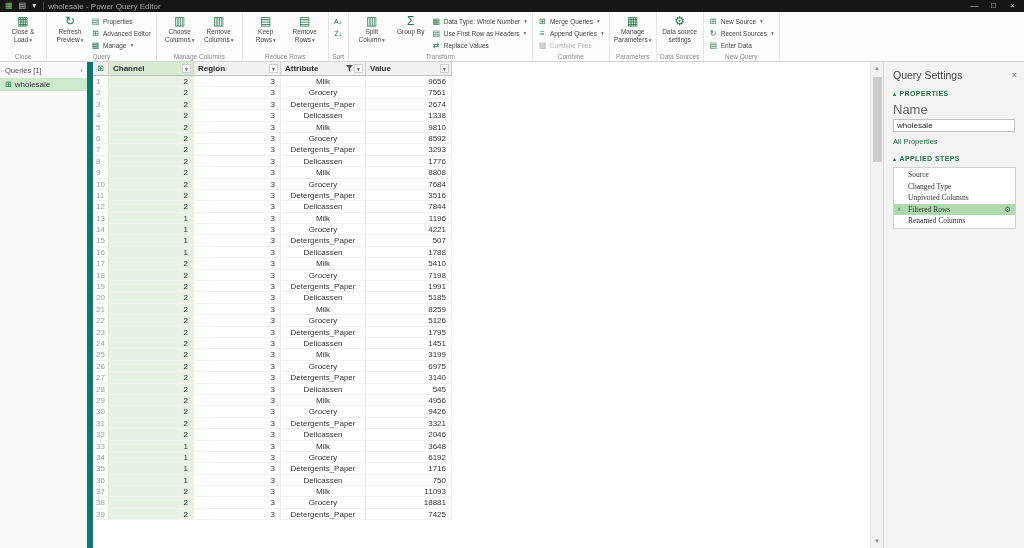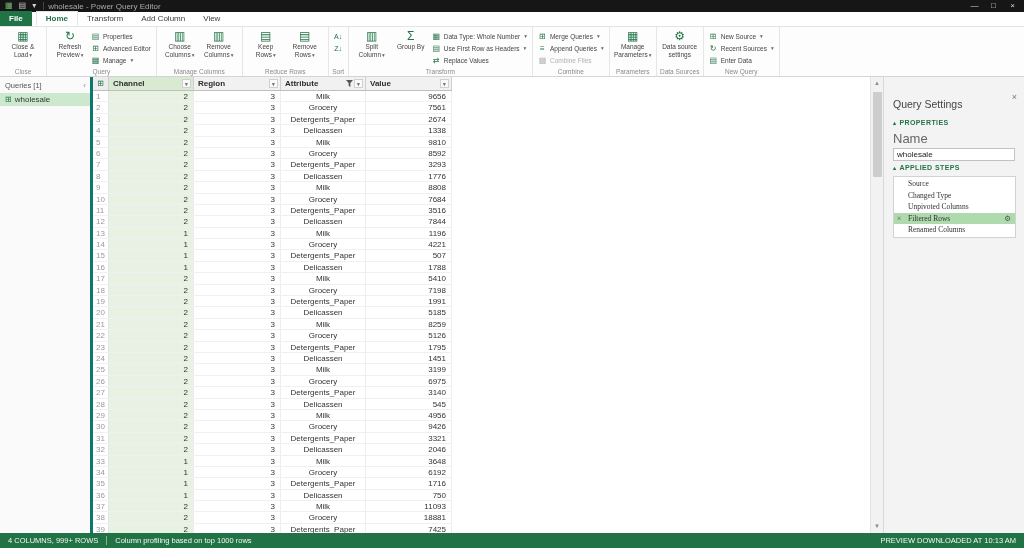--- a/index.html
+++ b/index.html
@@ -32,21 +32,21 @@
   .smallcol { display:flex; flex-direction:column; gap:0; padding-top:1px; }
   .smallbtn { display:flex; align-items:center; height:12px; font-size:6.5px; color:#444; gap:3px; white-space:nowrap; cursor:default; }
   .smallbtn .sic { font-size:8px; color:#217346; width:9px; text-align:center; }
   .smallbtn.disabled, .smallbtn.disabled .sic { color:#b0b0b0; }
   .sort .sic { color:#217346; font-size:7px; }
 
   
   .main { flex:1 1 auto; display:flex; min-height:0; }
 
   
-  .qpanel { width:93px; flex:0 0 auto; background:#fafafa; border-right:3px solid #0f766e; font-size:8px; }
+  .qpanel { width:93px; flex:0 0 auto; background:#fafafa; border-right:6px solid #0f766e; font-size:8px; }
   .qpanel-head { display:flex; align-items:center; justify-content:space-between; padding:4px 4px 3px 5px; color:#555; font-size:7.5px; }
   .qpanel-head .chev { color:#888; font-size:8px; }
   .qitem { display:flex; align-items:center; gap:3px; height:13px; padding-left:5px; color:#333; }
   .qitem.sel { background:#cde9cd; }
   .qic { color:#217346; font-size:8px; }
 
   
   .gridarea { flex:1 1 auto; position:relative; background:#fff; overflow:hidden; border-right:1px solid #d8d8d8; }
   .ghead { display:flex; height:14px; border-bottom:1px solid #bfbfbf; background:#f1f1f1; width:359px; }
   .gh { border-right:1px solid #cfcfcf; display:flex; align-items:center; justify-content:space-between; padding:0 2px 0 4px; font-size:8px; font-weight:bold; color:#2b2b2b; }
@@ -66,21 +66,21 @@
 
   
   .vscroll { position:absolute; top:0; right:0; bottom:0; width:13px; background:#f2f2f2; border-left:1px solid #e2e2e2; }
   .varrow { height:13px; text-align:center; font-size:6px; color:#8a8a8a; line-height:13px; }
   .varrow.down { position:absolute; bottom:0; left:0; right:0; }
   .vthumb { position:absolute; top:15px; left:2px; width:9px; height:85px; background:#cdcdcd; border-radius:1px; }
 
   
   .spanel { width:140px; flex:0 0 auto; background:#f3f3f3; font-size:8px; display:flex; flex-direction:column; }
   .sp-titlerow { display:flex; align-items:center; justify-content:space-between; padding:7px 7px 6px 9px; }
-  .sp-title { font-size:10.5px; color:#444;margin-top:14px; }
+  .sp-title { font-size:10.5px; color:#444; }
   .sp-close { color:#777; font-size:9px; cursor:default; }
   .sect { color:#217346; font-weight:bold; font-size:7px; letter-spacing:.4px; padding:3px 0 2px 9px; }
   .sect .tri { font-size:6px; margin-right:3px; }
   .flabel { color:#666; font-size:13px; padding:3px 0 2px 9px; }
   .name-input { width:122px; margin-left:9px; height:13px; border:1px solid #c2c2c2; font-size:8px; padding:0 3px; font-family:"Liberation Sans",sans-serif; color:#222; background:#fff; }
   .alink { color:#217346; font-size:7.5px; padding:5px 0 6px 9px; cursor:default; }
   .stepsbox { background:#fff; border:1px solid #d2d2d2; margin:3px 8px 0 9px; padding:1px 0;font-family:Liberation Serif, serif; }
   .step { position:relative; height:11.5px; line-height:11.5px; padding-left:14px; color:#333; font-size:7.5px; white-space:nowrap; }
   .step.sel { background:#aedaae; }
   .sdel { position:absolute; left:3px; color:#555; font-size:7.5px; }
@@ -103,27 +103,20 @@
     <span class="tb-ic plain">▾</span>
     <span class="tb-sep"></span>
     <span class="tb-title">wholesale - Power Query Editor</span>
     <div class="tb-controls">
       <span>—</span>
       <span>□</span>
       <span>×</span>
     </div>
   </div>
 
-  <div class="tabrow">
-      <div class="rtab file">File</div>
-      <div class="rtab active">Home</div>
-      <div class="rtab">Transform</div>
-      <div class="rtab">Add Column</div>
-      <div class="rtab">View</div>
-    </div>
 
   <div class="ribbon">
 
     <div class="rgroup">
       <div class="bigbtn">
         <span class="ic">▦</span>
         <span class="lbl"><span>Close &amp; Load</span><span class="caret">▾</span></span>
       </div>
       <div class="glabel">Close</div>
     </div>
@@ -600,36 +593,29 @@
     <div class="spanel">
       <div class="sp-titlerow">
         <span class="sp-title">Query Settings</span>
         <span class="sp-close">×</span>
       </div>
       <div class="sect">
         <span class="tri">▴</span><span>PROPERTIES</span>
       </div>
       <div class="flabel">Name</div>
       <input class="name-input" type="text" value="wholesale" style="">
+      <div class="alink">All Properties</div>
       <div class="sect">
         <span class="tri">▴</span><span>APPLIED STEPS</span>
       </div>
       <div class="stepsbox">
           <div class="step"><span>Source</span></div>
           <div class="step"><span>Changed Type</span></div>
           <div class="step"><span>Unpivoted Columns</span></div>
           <div class="step sel"><span class="sdel">×</span><span>Filtered Rows</span><span class="sgear">⚙</span></div>
           <div class="step"><span>Renamed Columns</span></div>
         </div>
     </div>
 
   </div>
 
-  <div class="statusbar">
-    <div class="sb-left">
-      <span>4 COLUMNS, 999+ ROWS</span>
-      <span class="sb-div"></span>
-      <span>Column profiling based on top 1000 rows</span>
-    </div>
-    <span class="sb-right">PREVIEW DOWNLOADED AT 10:13 AM</span>
-  </div>
 
 </div>
 
 </body></html>

